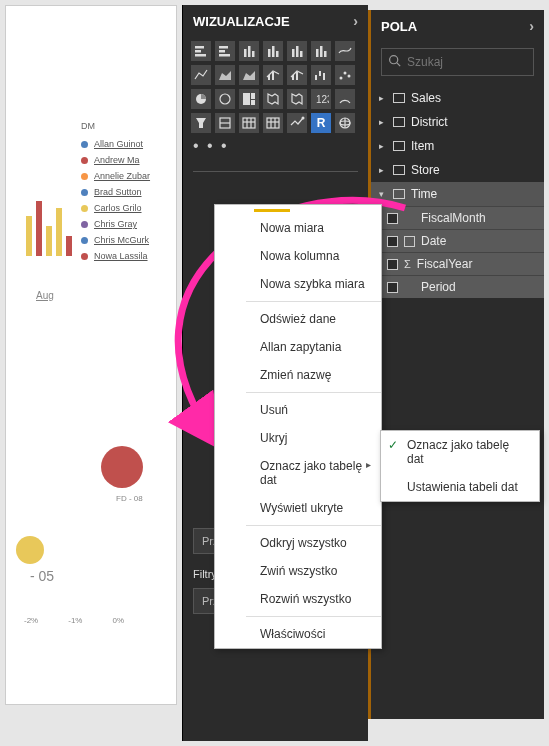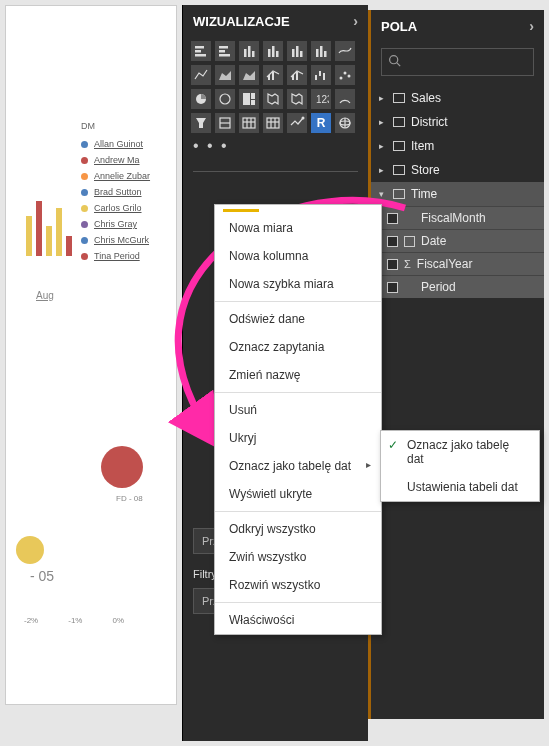--- a/index.html
+++ b/index.html
@@ -60,21 +60,21 @@
   .field-row{ display:flex; align-items:center; gap:6px; padding:4px 8px 4px 16px;
     background:#5a5a5a; border-top:1px solid #444; font-size:12px;}
   .field-row .chk{ width:11px; height:11px; border:1px solid #ccc; background:#2b2b2b;}
   .field-row .cal{ width:11px; height:11px; border:1px solid #ccc;}
   .field-row .sigma{ font-size:11px; color:#ddd;}
 
   
   .ctx{
     position:absolute; left:214px; top:204px; width:168px; background:#fff;
     border:1px solid #bbb; box-shadow:2px 2px 6px rgba(0,0,0,.3); z-index:50;
-    font-size:12px; color:#333;
+    font-size:12px; color:#333;padding-left:31px;
   }
   .ctx .accent{ height:3px; width:36px; background:#e8b400; margin:4px 0 2px 8px;}
   .ctx-item{ padding:7px 14px; cursor:default; position:relative;}
   .ctx-sep{ height:1px; background:#ddd; margin:3px 0;}
   .ctx-item .arrow{ position:absolute; right:10px; top:7px; font-size:10px; color:#555;}
 
   
   .submenu{
     position:absolute; left:380px; top:430px; width:160px; background:#fff;
     border:1px solid #bbb; box-shadow:2px 2px 6px rgba(0,0,0,.3); z-index:60;
@@ -115,21 +115,21 @@
     <div class="legend-item">
         <span class="legend-dot" style="background:#8064a2"></span>
         <span>Chris Gray</span>
       </div>
     <div class="legend-item">
         <span class="legend-dot" style="background:#4f81bd"></span>
         <span>Chris McGurk</span>
       </div>
     <div class="legend-item">
         <span class="legend-dot" style="background:#c0504d"></span>
-        <span>Tina Period</span>
+        <span>Nowa Lassila</span>
       </div>
   </div>
   <div class="bars">
     <span style="height:40px;background:#e8c85a"></span>
     <span style="height:55px;background:#c0504d"></span>
     <span style="height:30px;background:#e8c85a"></span>
     <span style="height:48px;background:#e8c85a"></span>
     <span style="height:20px;background:#c0504d"></span>
   </div>
   <div class="axis-label">Aug</div>
@@ -336,20 +336,21 @@
     <span>POLA</span>
     <span class="chev">›</span>
   </div>
   <div class="search">
     <span>
       <svg width="13" height="13" viewBox="0 0 16 16" fill="none" stroke="#999" stroke-width="1.5">
           <circle cx="7" cy="7" r="5"></circle>
           <line x1="11" y1="11" x2="15" y2="15"></line>
         </svg>
     </span>
+    <input placeholder="Szukaj" style="">
   </div>
   <div class="tbl-list" id="tables">
       <div class="tbl-row">
         <span class="caret">▸</span>
     <span class="tbl-icon"></span>
     <span>Sales</span>
       </div>
       <div class="tbl-row">
         <span class="caret">▸</span>
     <span class="tbl-icon"></span>
@@ -393,21 +394,21 @@
     </div>
 </div>
 
 <div class="ctx" id="ctx">
   <div class="accent"></div>
 <div class="ctx-item"><span>Nowa miara</span></div>
     <div class="ctx-item"><span>Nowa kolumna</span></div>
     <div class="ctx-item"><span>Nowa szybka miara</span></div>
     <div class="ctx-sep"></div>
     <div class="ctx-item"><span>Odśwież dane</span></div>
-    <div class="ctx-item"><span>Oznacz zapytania</span></div>
+    <div class="ctx-item"><span>Allan zapytania</span></div>
     <div class="ctx-item"><span>Zmień nazwę</span></div>
     <div class="ctx-sep"></div>
     <div class="ctx-item"><span>Usuń</span></div>
     <div class="ctx-item"><span>Ukryj</span></div>
     <div class="ctx-item"><span>Oznacz jako tabelę dat</span><span class="arrow">▸</span></div>
     <div class="ctx-item"><span>Wyświetl ukryte</span></div>
     <div class="ctx-sep"></div>
     <div class="ctx-item"><span>Odkryj wszystko</span></div>
     <div class="ctx-item"><span>Zwiń wszystko</span></div>
     <div class="ctx-item"><span>Rozwiń wszystko</span></div>

